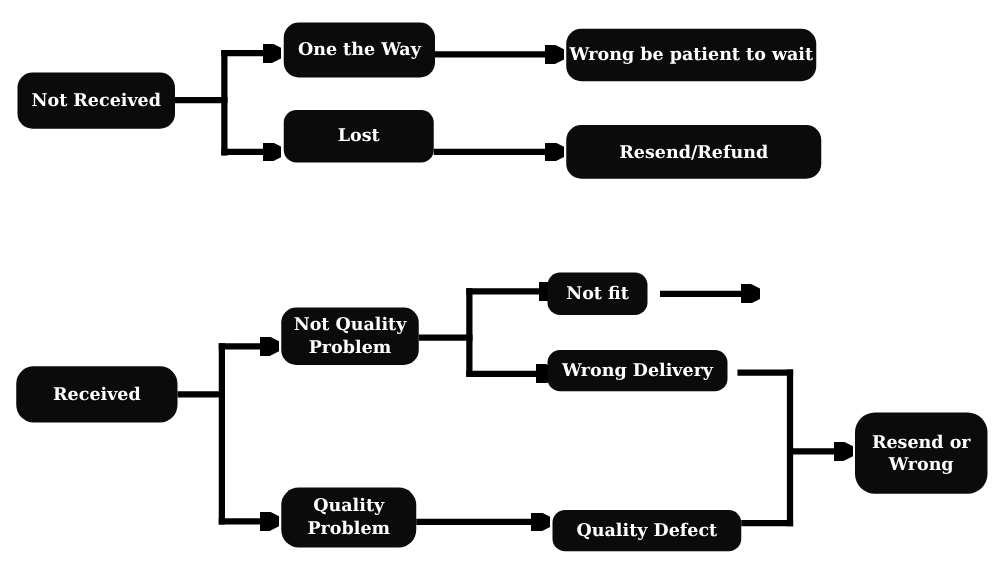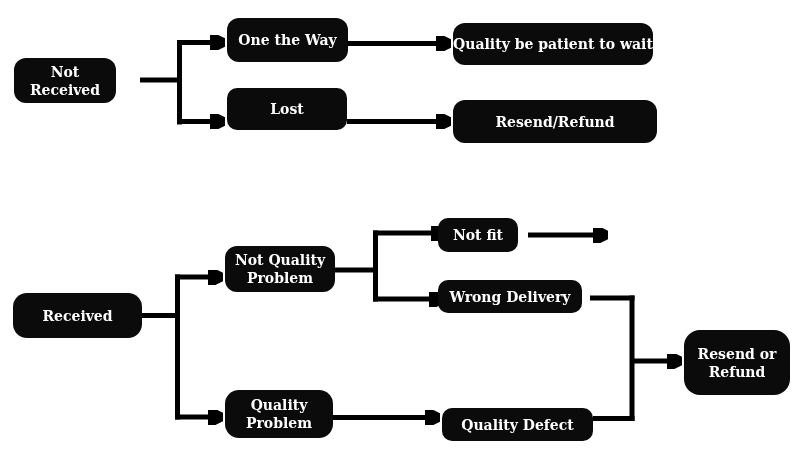--- a/index.html
+++ b/index.html
@@ -26,21 +26,21 @@
     justify-content: center;
     text-align: center;
     font-weight: bold;
     font-size: 14px;
     line-height: 18px;
     white-space: pre-line;
     border-radius: 12px;
     box-sizing: border-box;
   }
   
-  .n-not-received   { left: 14px;  top: 58px;  width: 102px; height: 45px; }
+  .n-not-received   { left: 14px;  top: 58px;  width: 126px; height: 45px; }
   .n-one-the-way    { left: 227px; top: 18px;  width: 121px; height: 44px; }
   .n-lost           { left: 227px; top: 88px; width: 120px; height: 42px; border-radius: 10px; }
   .n-please-wait    { left: 453px; top: 23px;  width: 200px; height: 42px; }
   .n-resend-refund  { left: 453px; top: 100px; width: 204px; height: 43px; }
   
   .n-received            { left: 13px;  top: 293px; width: 129px; height: 45px; border-radius: 14px; }
   .n-not-quality-problem { left: 225px; top: 246px; width: 110px; height: 46px; }
   .n-quality-problem     { left: 225px; top: 390px; width: 108px; height: 48px; border-radius: 14px; }
   .n-not-fit             { left: 438px; top: 218px; width: 80px;  height: 34px; border-radius: 10px; }
   .n-exchange            { left: 610px; top: 218px; width: 98px;  height: 35px; border-radius: 10px; }
@@ -81,27 +81,27 @@
 
     <path d="M590 298 H634.5"></path>
     <path d="M593 418.5 H634.5"></path>
     <path d="M632 295.5 V421"></path>
     <path d="M632 361 H679" marker-end="url(#arr)"></path>
   </svg>
 
   <div class="node n-not-received">Not Received</div>
   <div class="node n-one-the-way">One the Way</div>
   <div class="node n-lost">Lost</div>
-  <div class="node n-please-wait">Quality be patient to wait</div>
+  <div class="node n-please-wait">Wrong be patient to wait</div>
   <div class="node n-received">Received</div>
 
   <div class="node n-resend-refund">Resend/Refund</div>
   <div class="node n-not-quality-problem">Not Quality
 Problem</div>
   <div class="node n-quality-problem">Quality
 Problem</div>
   <div class="node n-not-fit">Not fit</div>
   <div class="node n-wrong-delivery">Wrong Delivery</div>
   <div class="node n-quality-defect">Quality Defect</div>
   <div class="node n-resend-or-refund">Resend or
-Refund</div>
+Wrong</div>
 
 </div>
 
 </body></html>

